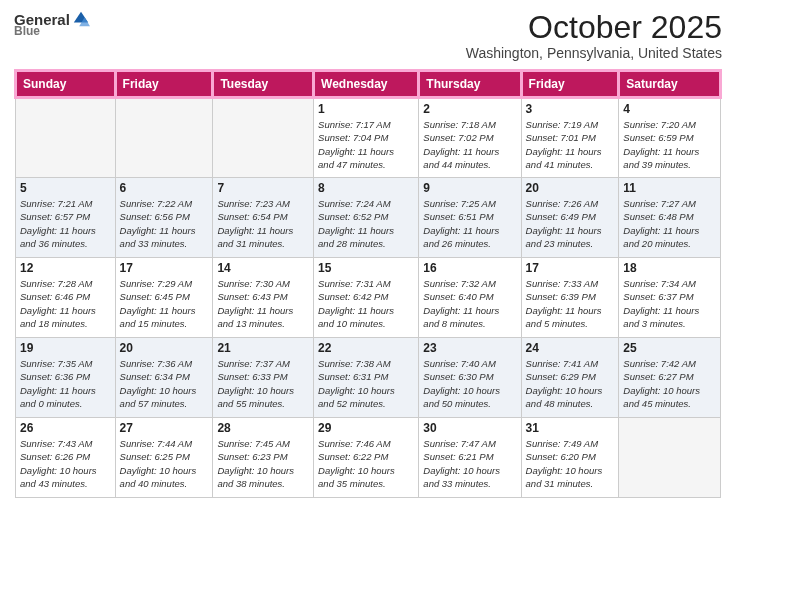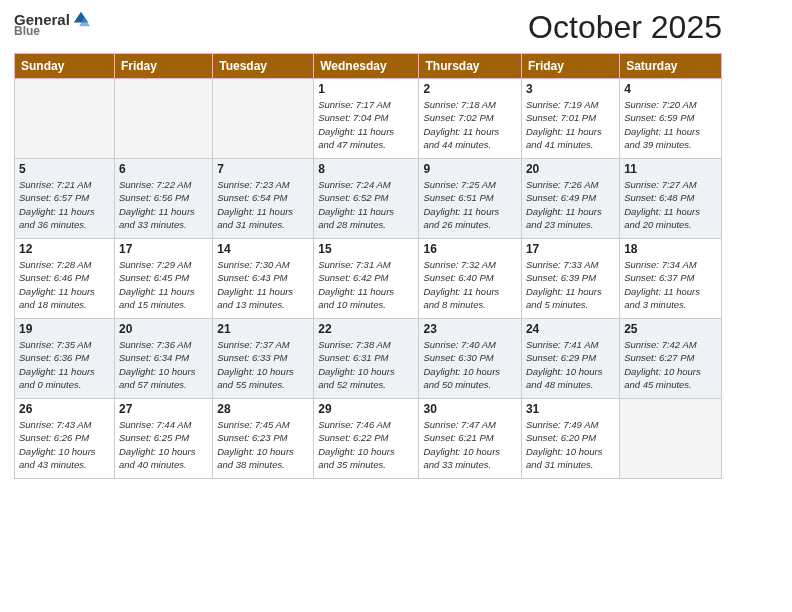--- a/index.html
+++ b/index.html
@@ -55,27 +55,27 @@
     .location {
       font-size: 14px;
       color: #444;
     }
     .calendar {
       width: 100%;
       border-collapse: collapse;
       border: 1px solid #ccc;
     }
     .calendar th {
-      background: #a16207;
+      background: #be185d;
       color: #fff;
       font-size: 12px;
       font-weight: bold;
       padding: 5px 6px;
       text-align: left;
-      border: 1px solid #f9a8d4;
+      border: 3px solid #f9a8d4;
     }
     .calendar td {
       vertical-align: top;
       border: 1px solid #ccc;
       padding: 3px 4px;
       width: 113px;
       height: 80px;
       font-size: 10px;
       color: #333;
       background: #fff;
@@ -111,20 +111,21 @@
           <svg class="logo-icon" viewBox="0 0 20 20" xmlns="http://www.w3.org/2000/svg">
             <polygon points="10,2 18,14 2,14" fill="#1a5fa8"></polygon>
             <polygon points="14,8 20,18 8,18" fill="#4a90d9" opacity="0.7"></polygon>
           </svg>
         </div>
         <span class="logo-text-blue" style="margin-top:-4px;">Blue</span>
       </div>
     </div>
     <div class="title-section">
       <div class="month-title">October 2025</div>
+      <div class="location">Washington, Pennsylvania, United States</div>
     </div>
   </div>
 
   <table class="calendar">
     <thead>
       <tr>
         <th>Sunday</th>
         <th>Friday</th>
         <th>Tuesday</th>
         <th>Wednesday</th>

